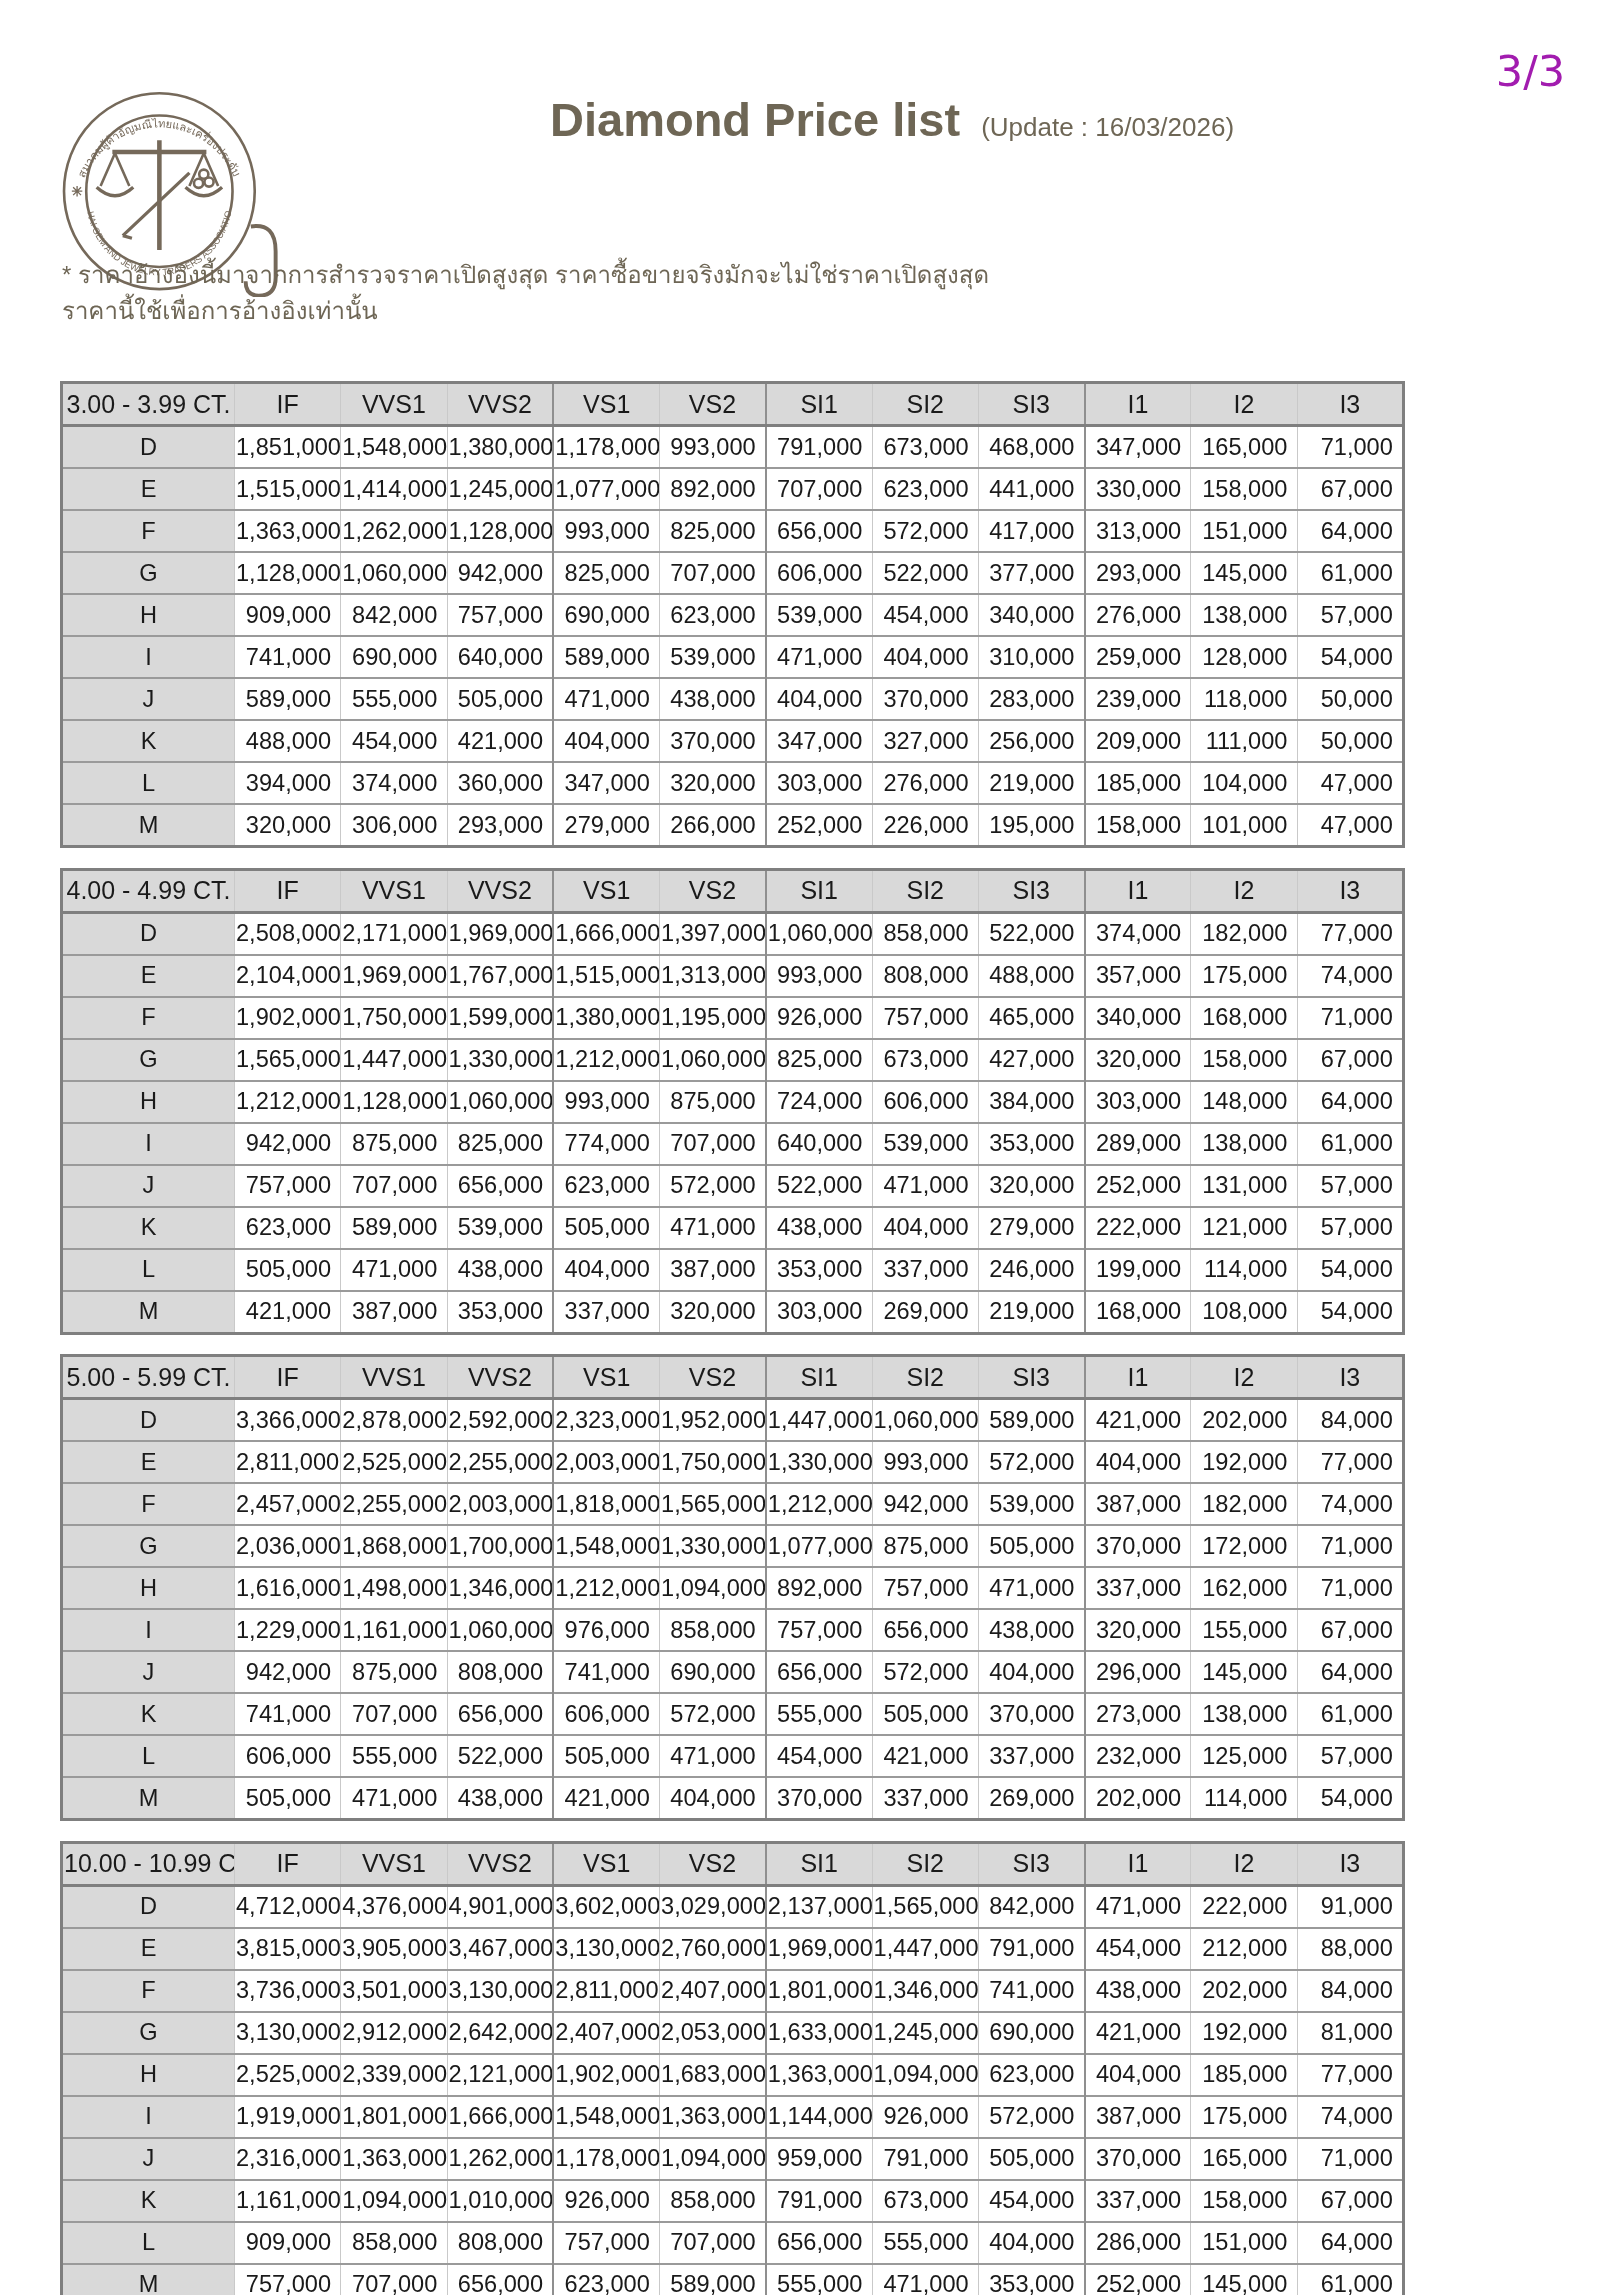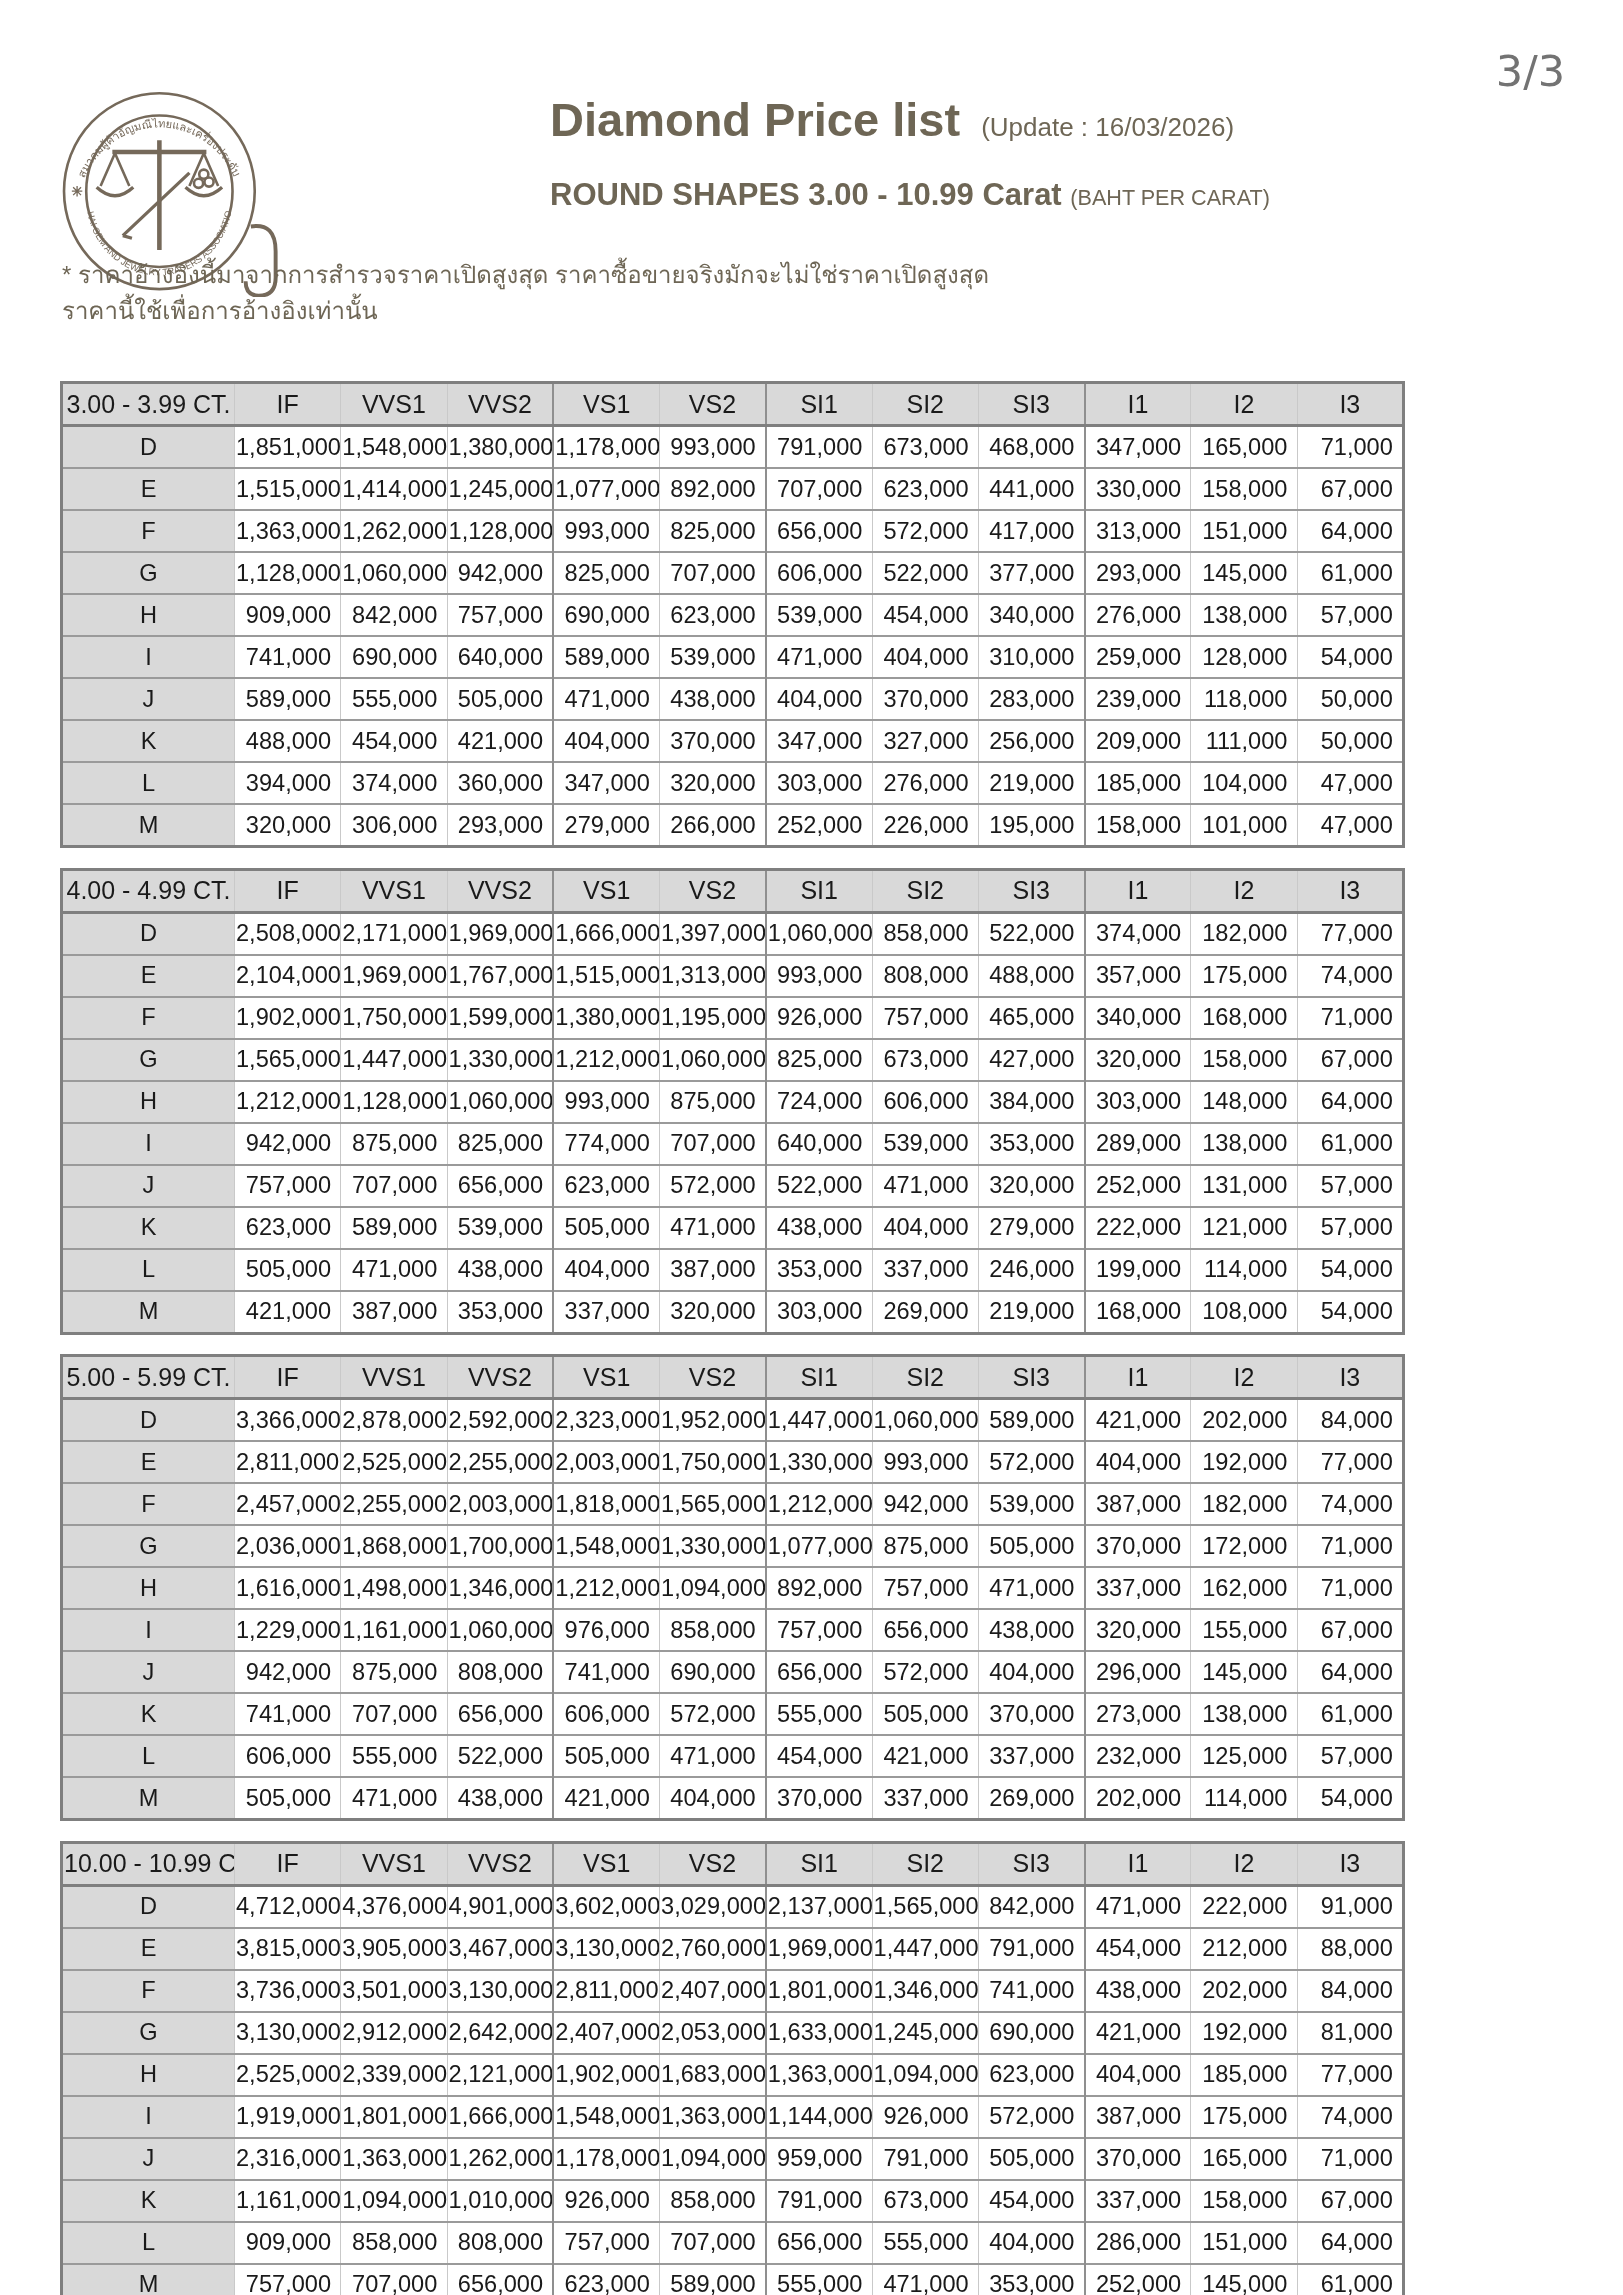--- a/index.html
+++ b/index.html
@@ -2,21 +2,21 @@
 <html style="font-size:10.5px"><head>
 <meta charset="utf-8">
 <style>
   html,body{margin:0;padding:0;}
   body{
     width:1623px;height:2295px;position:relative;background:#ffffff;
     font-family:"Liberation Sans","DejaVu Sans",sans-serif;color:#1a1a1a;
     -webkit-font-smoothing:antialiased;
   }
   .page-number{
-    position:absolute;top:46px;right:58px;font-size:43px;color:#737373;
+    position:absolute;top:46px;right:58px;font-size:43px;color:#a21caf;
     font-family:"DejaVu Sans",sans-serif;
   }
   .logo{position:absolute;left:60px;top:88px;width:219px;height:209px;}
   .title-block{position:absolute;left:550px;top:92px;width:655px;text-align:center;}
   .title-line{font-size:47px;font-weight:bold;color:#6e6655;white-space:nowrap;}
   .title-update{font-size:26px;font-weight:normal;color:#6e6655;margin-left:8px;}
   .subtitle-line{margin-top:30px;font-size:31px;font-weight:bold;color:#6e6655;white-space:nowrap;}
   .subtitle-unit{font-size:21.6px;font-weight:normal;color:#6e6655;}
   .notes{position:absolute;left:62px;top:257px;font-size:24px;color:#6e6655;line-height:36px;}
   .tables{position:absolute;left:0;top:381px;width:1623px;}
@@ -82,24 +82,20 @@
       <textPath href="#sealBottom" startOffset="50%" text-anchor="middle">THAI GEM AND JEWELRY TRADERS ASSOCIATION</textPath>
     </text>
   </svg>
 </div>
 
 <div class="title-block">
   <div class="title-line">
     <span>Diamond Price list</span>
     <span class="title-update">(Update : 16/03/2026)</span>
   </div>
-  <div class="subtitle-line">
-    <span>ROUND SHAPES 3.00 - 10.99 Carat</span>
-    <span class="subtitle-unit">(BAHT PER CARAT)</span>
-  </div>
 </div>
 
 <div class="notes">
   <div>* ราคาอ้างอิงนี้มาจากการสำรวจราคาเปิดสูงสุด ราคาซื้อขายจริงมักจะไม่ใช่ราคาเปิดสูงสุด</div>
   <div>ราคานี้ใช้เพื่อการอ้างอิงเท่านั้น</div>
 </div>
 
 <div class="tables">
   <table class="price-table">
     <thead>

